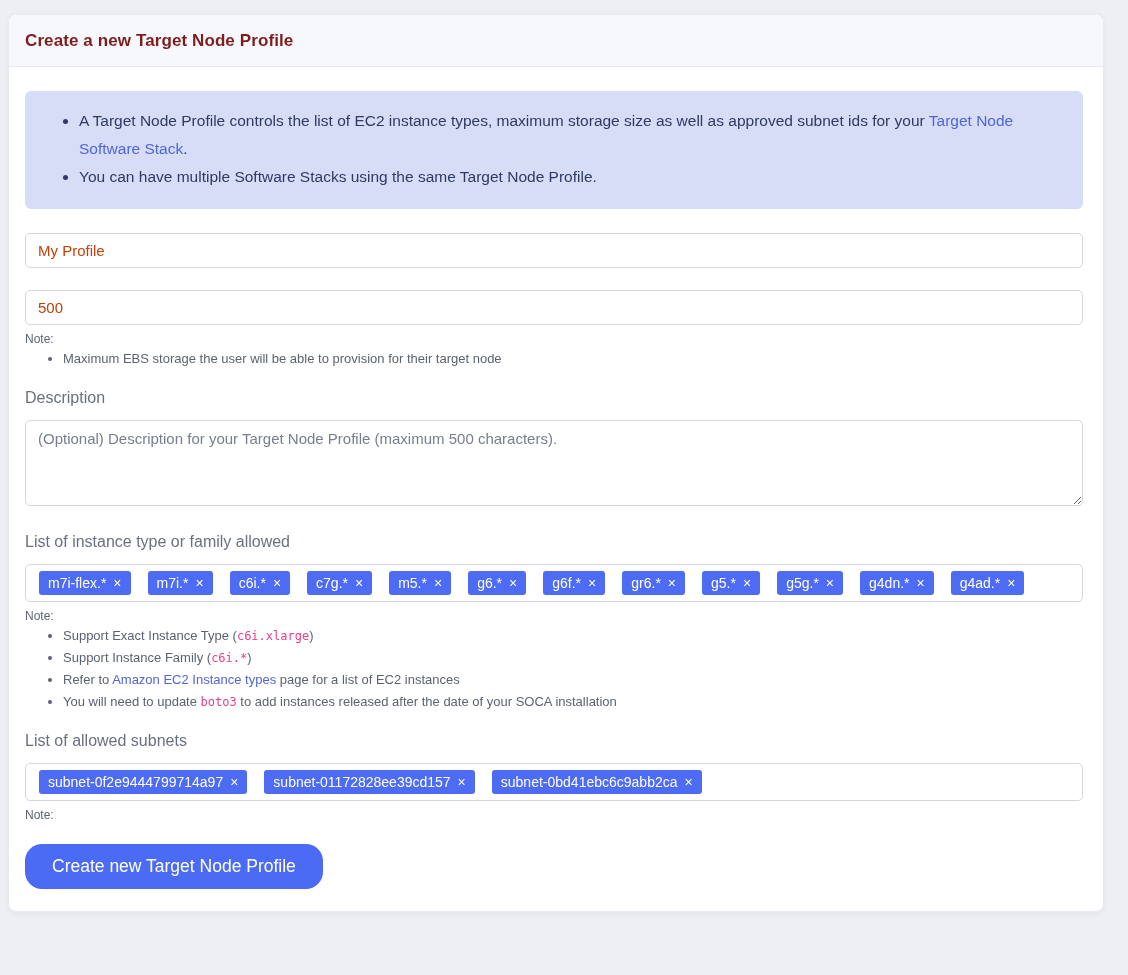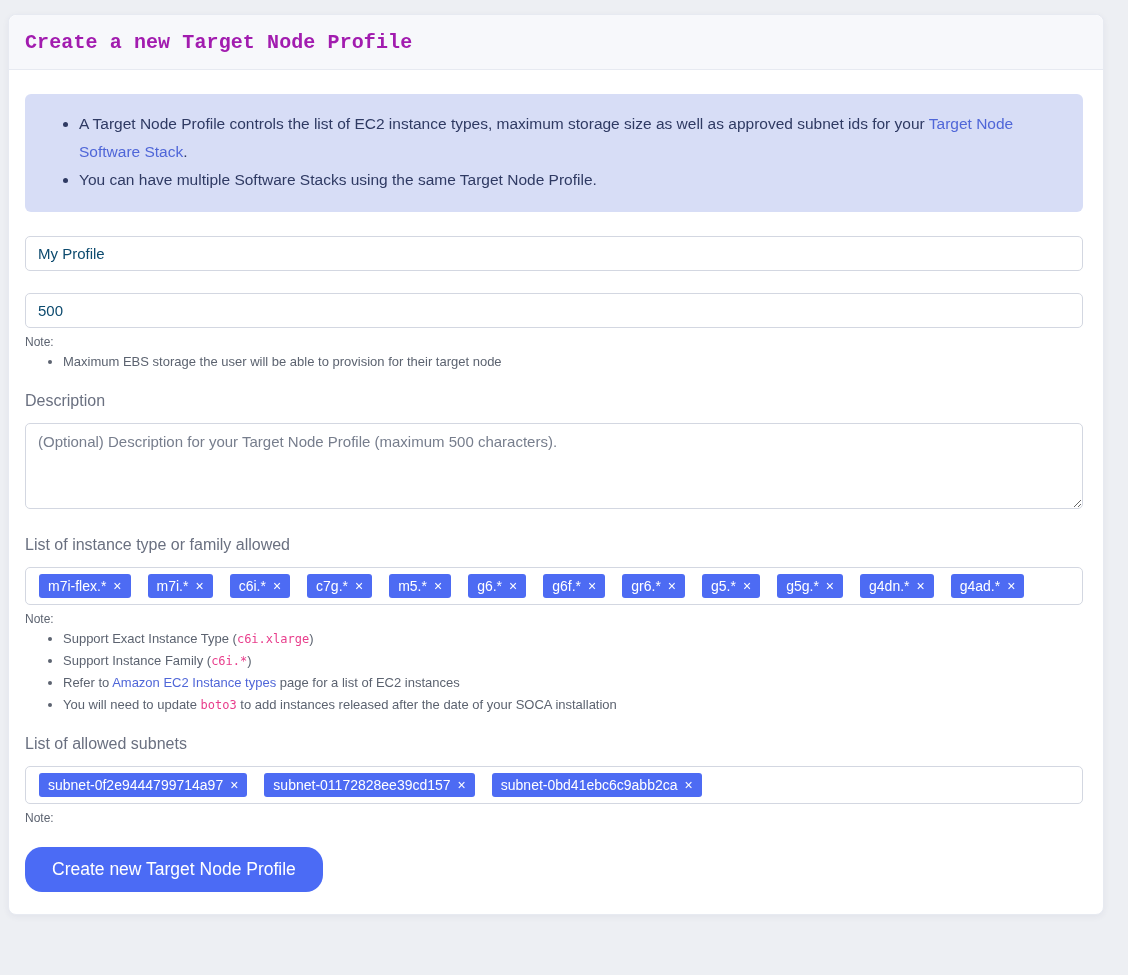--- a/index.html
+++ b/index.html
@@ -19,25 +19,24 @@
     border-radius: 8px;
     box-shadow: 0 2px 6px rgba(45,55,100,.06);
   }
   .card-header {
     background: #f7f8fb;
     border-bottom: 1px solid #e7eaf1;
     border-radius: 8px 8px 0 0;
     padding: 16px 24px 15px 16px;
   }
   .card-title {
-    color: #a21caf;
-    font-size: 20px;
+    color: #7f1d1d;
+    font-size: 17px;
     font-weight: bold;
     letter-spacing: .1px;
-    font-family: Liberation Mono, monospace;
   }
   .card-body { padding: 24px 20px 22px 16px; }
 
   .info-box {
     background: #d7ddf6;
     border-radius: 6px;
     padding: 16px 20px 18px 16px;
     color: #2f3a63;
     font-size: 15.5px;
     line-height: 28px;
@@ -57,21 +56,21 @@
   .form-group.tight { margin-bottom: 0; }
 
   .text-input {
     width: 100%;
     height: 35px;
     border: 1px solid #d3d7e1;
     border-radius: 5px;
     padding: 0 12px;
     font-family: "Liberation Sans", sans-serif;
     font-size: 15px;
-    color: #0c4a6e;
+    color: #c2410c;
     background: #fff;
     outline: none;
   }
   textarea.text-area {
     width: 100%;
     height: 86px;
     border: 1px solid #d3d7e1;
     border-radius: 5px;
     padding: 9px 12px;
     font-family: "Liberation Sans", sans-serif;

